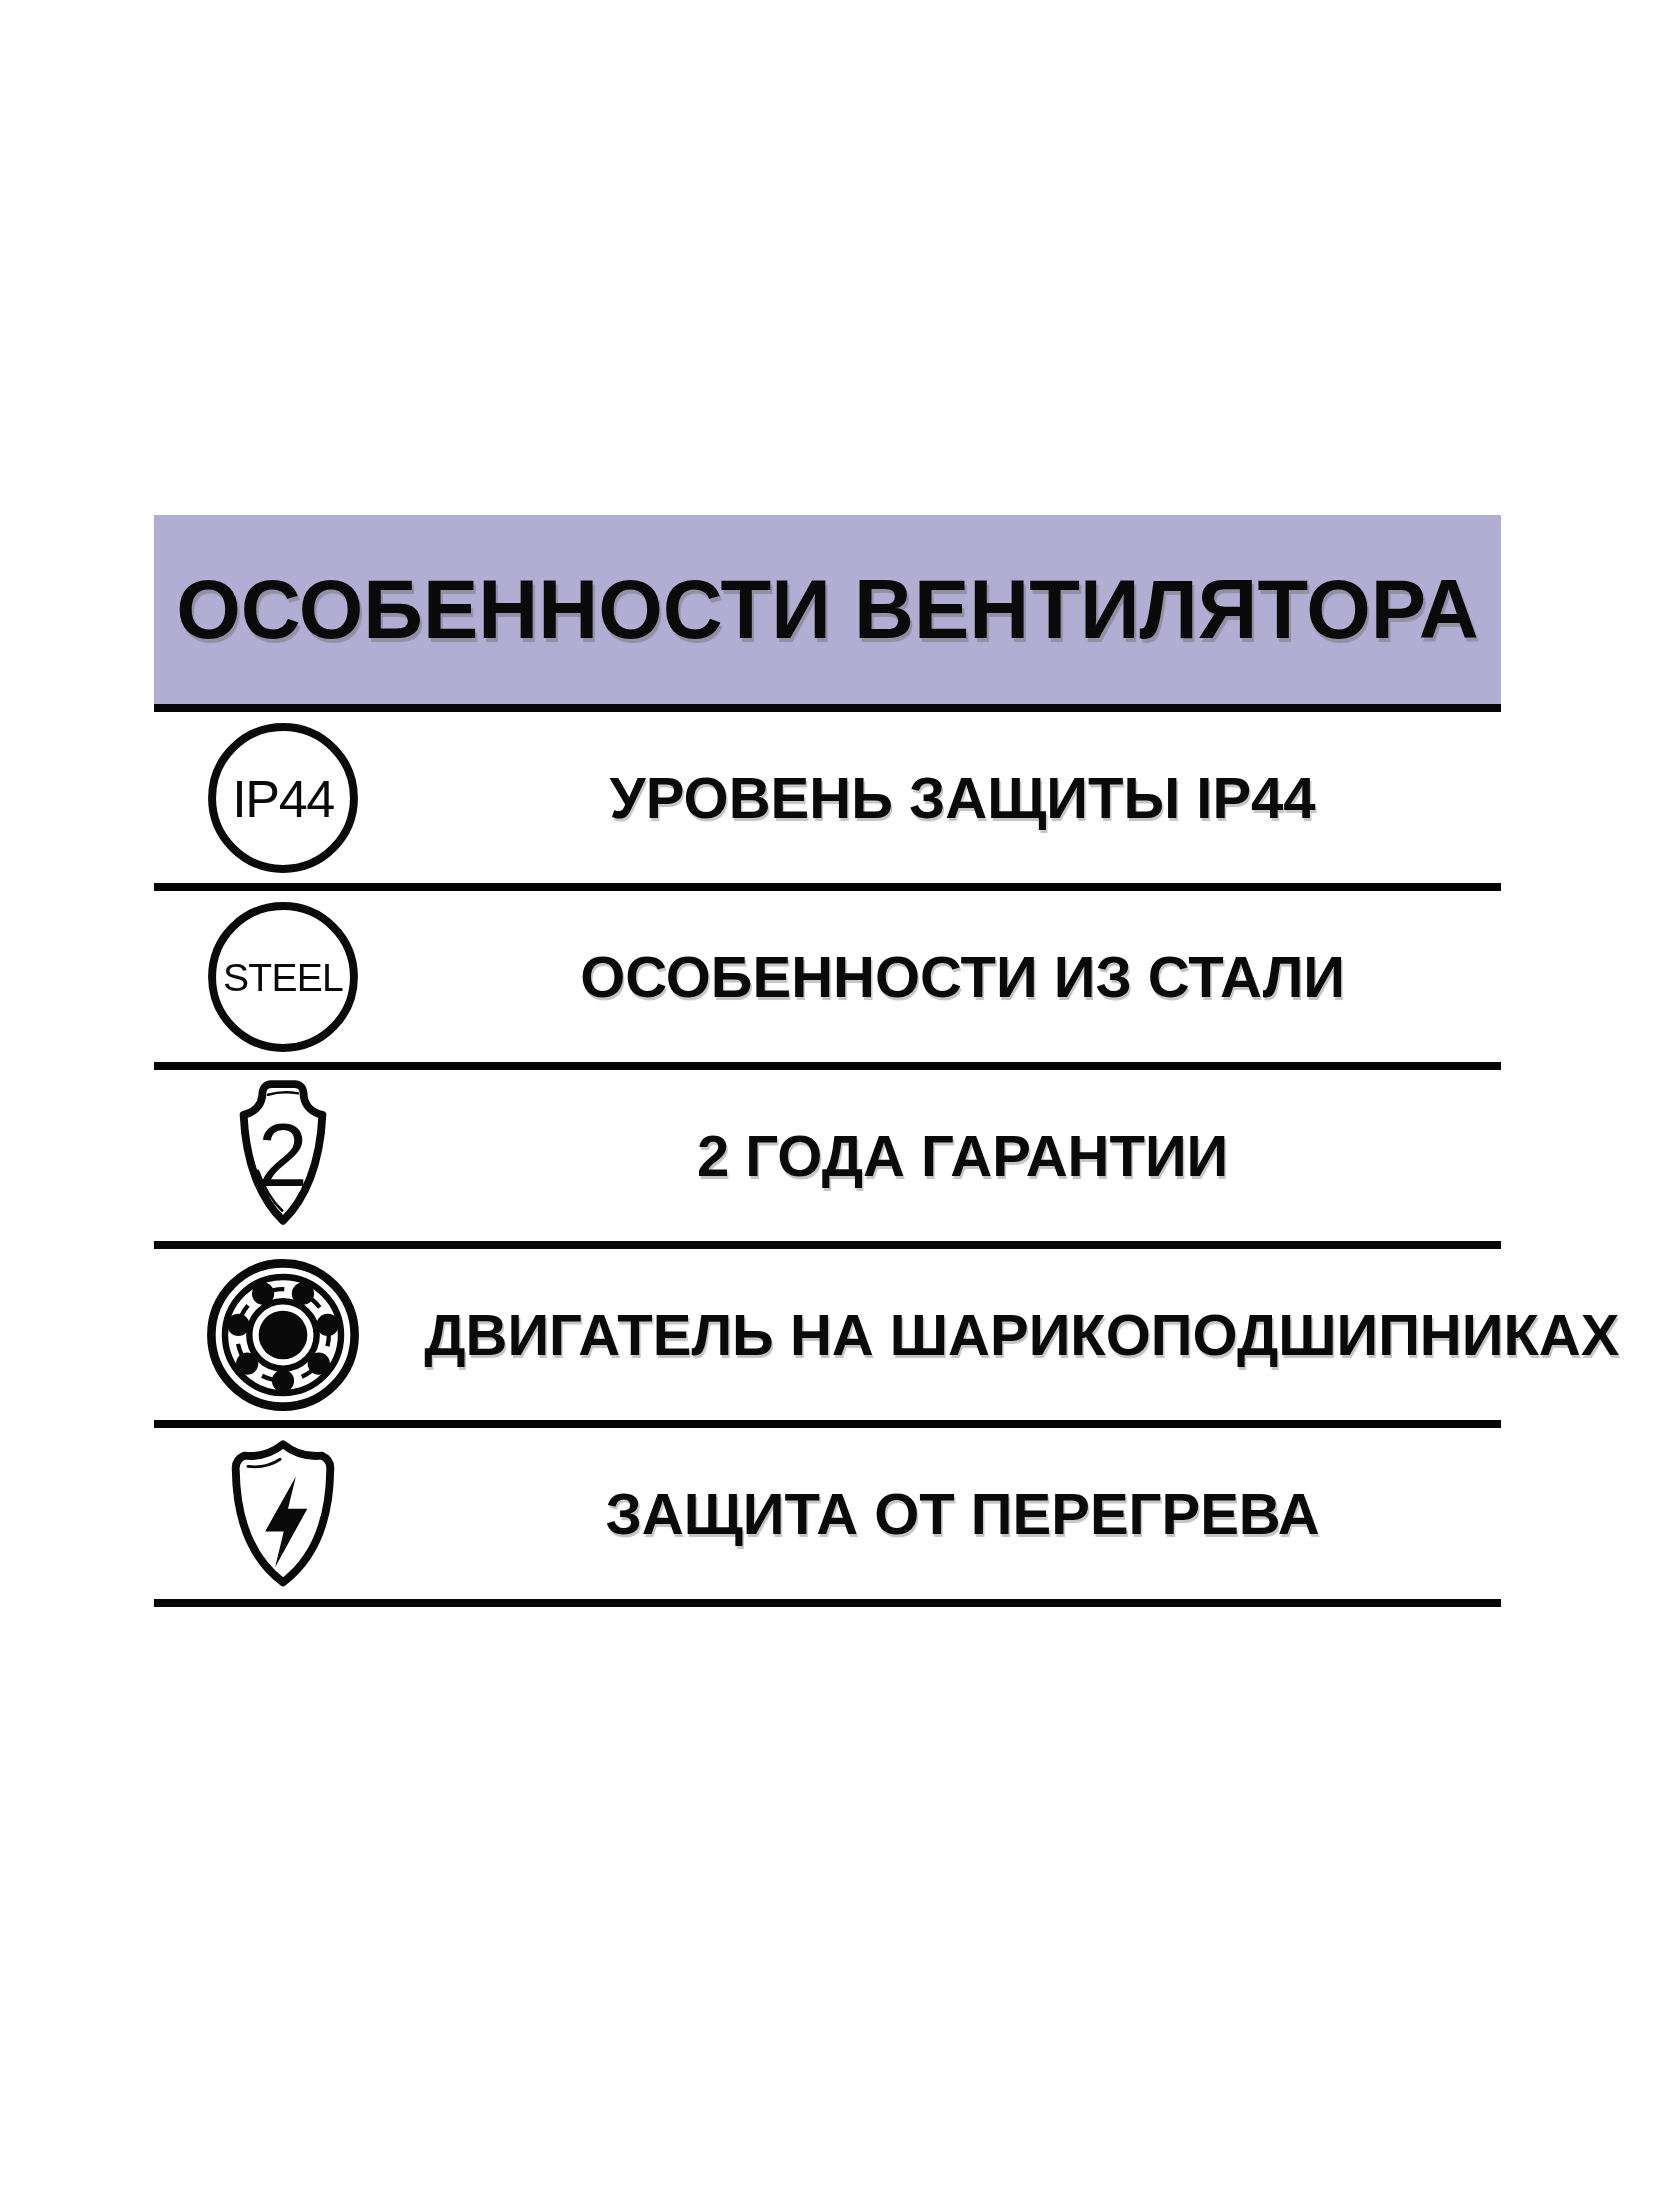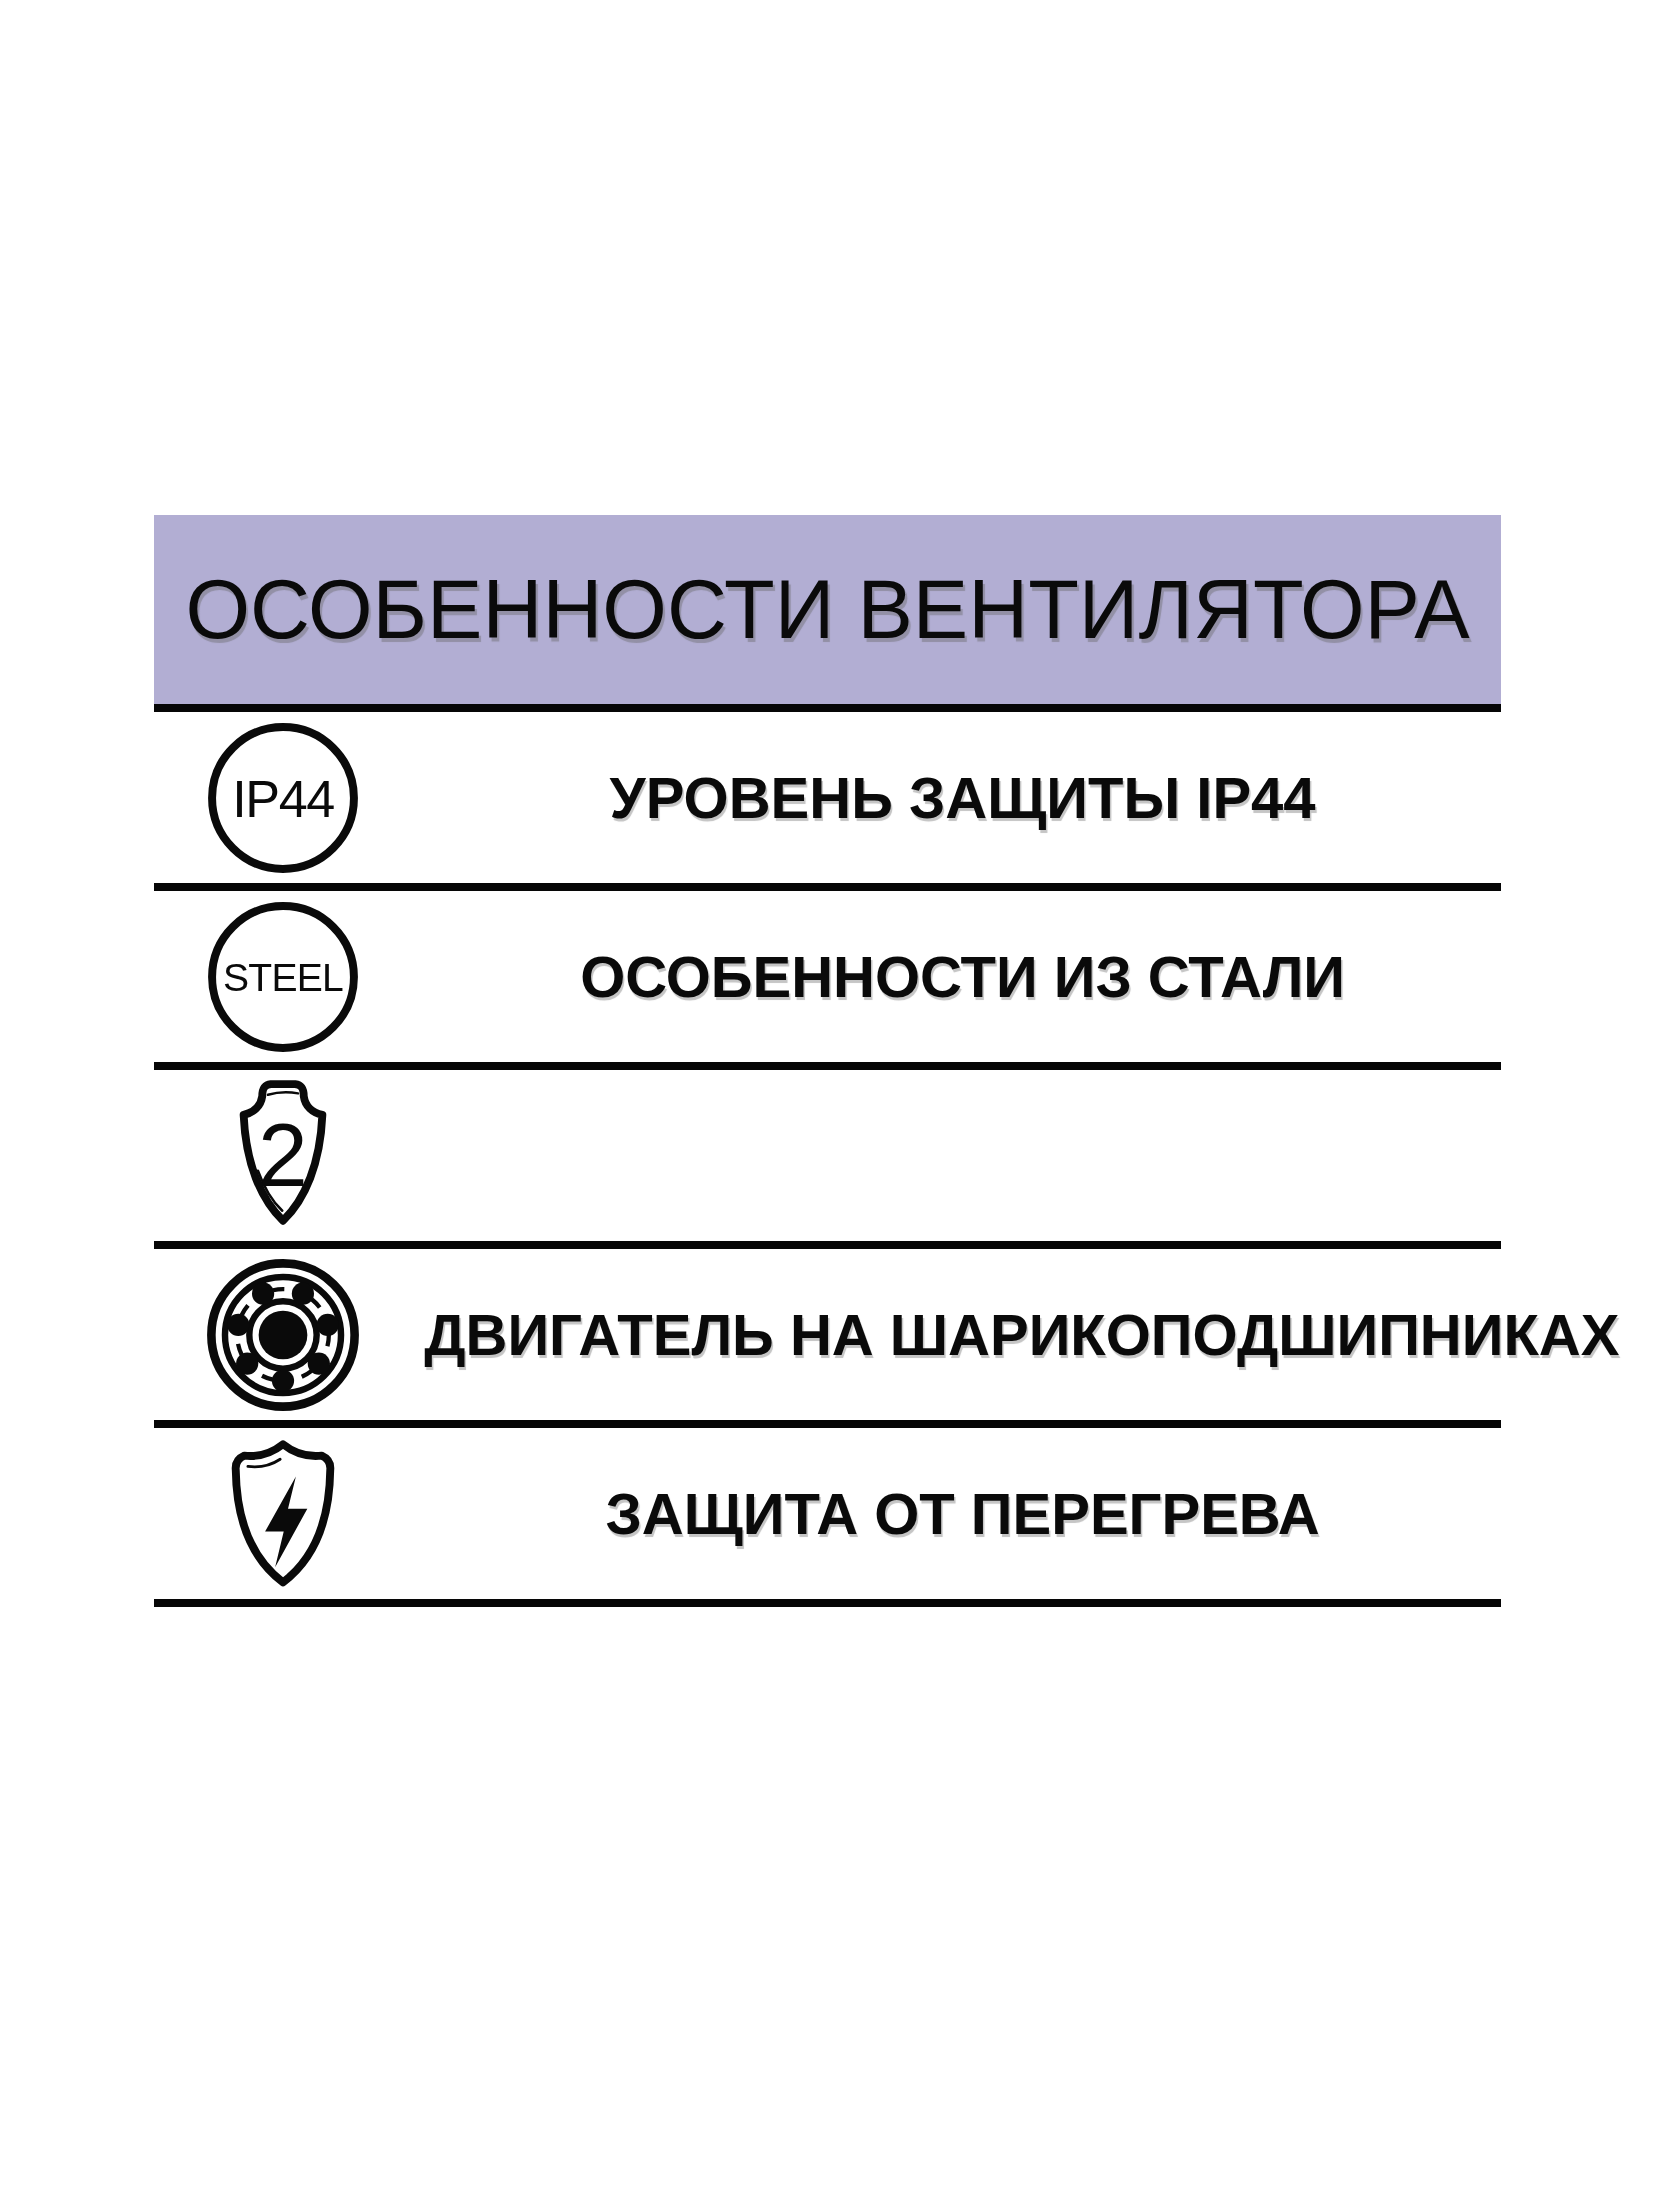--- a/index.html
+++ b/index.html
@@ -26,21 +26,21 @@
     height: 197px;
     background: #b2aed3;
     border-bottom: 8px solid #060606;
     display: flex;
     align-items: center;
     justify-content: center;
   }
   .band h1 {
     margin: 0;
     font-size: 83px;
-    font-weight: normal;
+    font-weight: bold;
     letter-spacing: 0px;
     color: #0a0a0a;
     white-space: nowrap;
     text-shadow: 2.2px 3.7px 0.7px rgba(100,100,100,0.40);
   }
   .row {
     box-sizing: border-box;
     height: 179px;
     border-bottom: 8px solid #060606;
     display: flex;
@@ -109,20 +109,23 @@
       <div class="icon-cell">
         <svg class="icon-svg" width="136" height="154" viewBox="0 0 190 215">
           <path d="M66,24 C66,12 70,8 78,7 L112,7 C120,8 124,12 124,24
                    C126,38 136,47 150,50 C147,118 126,168 95,198
                    C64,168 43,118 40,50 C54,47 64,38 66,24 Z" fill="none" stroke="#0a0a0a" stroke-width="11" stroke-linejoin="round"></path>
           <path d="M74,22 C88,18 104,18 116,20" fill="none" stroke="#0a0a0a" stroke-width="3.5" stroke-linecap="round"></path>
           <path d="M60,128 C70,156 81,172 94,184" fill="none" stroke="#0a0a0a" stroke-width="3.5" stroke-linecap="round"></path>
           <text class="badge-text" x="95" y="150" font-size="125" font-weight="400" text-anchor="middle">2</text>
         </svg>
       </div>
+      <div class="text-cell">
+        <span class="feature-label">2 ГОДА ГАРАНТИИ</span>
+      </div>
     </div>
 
     <div class="row">
       <div class="icon-cell">
         <svg class="icon-svg" width="154" height="154" viewBox="0 0 215 215">
           <circle cx="107.5" cy="107.5" r="100" fill="none" stroke="#0a0a0a" stroke-width="12"></circle>
           <circle cx="107.5" cy="107.5" r="81" fill="none" stroke="#0a0a0a" stroke-width="9"></circle>
           <circle cx="107.5" cy="107.5" r="64" fill="none" stroke="#0a0a0a" stroke-width="6" stroke-dasharray="16 41.4"></circle>
           <circle cx="107.5" cy="107.5" r="47" fill="none" stroke="#0a0a0a" stroke-width="9"></circle>
           <circle cx="107.5" cy="107.5" r="34" fill="#0a0a0a"></circle>

